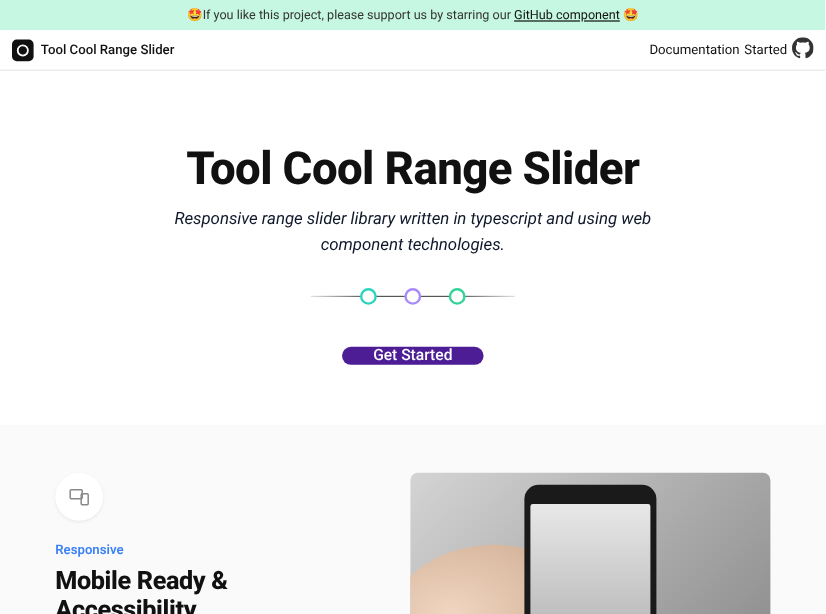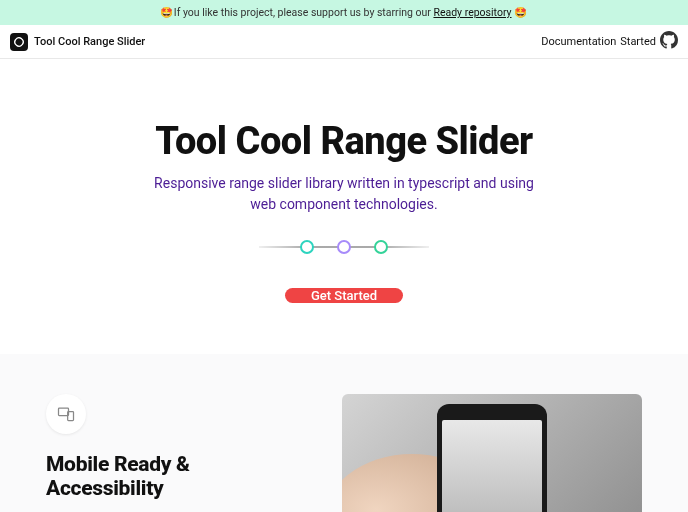--- a/index.html
+++ b/index.html
@@ -12,48 +12,48 @@
   .nav-left { display: flex; align-items: center; gap: 6px; }
   .logo-icon { width: 18px; height: 18px; background: #111; border-radius: 4px; display: flex; align-items: center; justify-content: center; }
   .logo-icon svg { width: 12px; height: 12px; }
   .brand-name { font-size: 11px; font-weight: 500; }
   .nav-right { display: flex; align-items: center; gap: 4px; }
   .nav-link { font-size: 11px; text-decoration: none; color: #111; }
   .github-icon { width: 18px; height: 18px; color: #333; }
   
   .hero { text-align: center; padding: 60px 40px 50px; }
   .hero-title { font-size: 38px; font-weight: 800; letter-spacing: -0.5px; margin-bottom: 10px; }
-  .hero-subtitle { font-size: 14px; color: #4c1d95; max-width: 400px; margin: 0 auto; line-height: 1.5; }
+  .hero-subtitle { font-size: 14px; color: #0f172a; max-width: 400px; margin: 0 auto; line-height: 1.5; font-style: italic; }
   
   .slider-demo { margin: 24px auto 30px; width: 170px; height: 16px; position: relative; }
   .slider-track { position: absolute; top: 50%; left: 0; right: 0; height: 1px; background: linear-gradient(to right, #e0e0e0 0%, #555 28%, #555 72%, #e0e0e0 100%); transform: translateY(-50%); }
   .slider-knob { position: absolute; top: 50%; transform: translate(-50%, -50%); width: 14px; height: 14px; border-radius: 50%; background: #fff; border: 2px solid; }
   .knob-1 { left: 28%; border-color: #2dd4bf; }
   .knob-2 { left: 50%; border-color: #a78bfa; }
   .knob-3 { left: 72%; border-color: #34d399; }
   
-  .cta-button { display: inline-block; background: #ef4444; color: #fff; padding: 0 26px; border-radius: 10px; font-size: 13px; font-weight: 500; text-decoration: none; text-align: center; }
+  .cta-button { display: inline-block; background: #4c1d95; color: #fff; padding: 0 26px; border-radius: 10px; font-size: 13px; font-weight: 500; text-decoration: none; text-align: center; }
   
   .feature-section { background: #fafafb; padding: 40px 46px 0; display: flex; gap: 40px; align-items: flex-start; }
   .feature-left { flex: 1; }
   .feature-icon-box { width: 40px; height: 40px; background: #fff; border-radius: 50%; box-shadow: 0 1px 3px rgba(0,0,0,0.08); display: flex; align-items: center; justify-content: center; margin-bottom: 18px; }
   .feature-icon-box svg { width: 20px; height: 20px; stroke: #888; fill: none; }
   .feature-eyebrow { font-size: 11px; font-weight: 600; color: #3b82f6; margin-bottom: 8px; }
   .feature-heading { font-size: 21px; font-weight: 800; margin-bottom: 10px; letter-spacing: -0.3px; }
   
   .feature-right { width: 300px; height: 180px; border-radius: 6px; overflow: hidden; position: relative; background: linear-gradient(135deg, #d4d4d4 0%, #888 100%); }
   .phone-mockup { position: absolute; left: 50%; top: 10px; transform: translateX(-50%); width: 110px; height: 200px; background: #1a1a1a; border-radius: 12px; padding: 16px 5px 5px; }
   .phone-screen { width: 100%; height: 100%; background: linear-gradient(180deg, #e8e8e8 0%, #c0c0c0 50%, #6b5d4f 100%); border-radius: 2px; position: relative; overflow: hidden; }
   .hand { position: absolute; left: -20px; bottom: -20px; width: 180px; height: 140px; background: radial-gradient(ellipse at 30% 40%, #f0d5c0 0%, #d4b39a 60%, transparent 70%); border-radius: 50%; }
 </style>
 </head>
 <body>
 
 <div class="announcement-bar">
-  <span>🤩If you like this project, please support us by starring our </span><a href="#">Ready repository</a><span> 🤩</span>
+  <span>🤩If you like this project, please support us by starring our </span><a href="#">GitHub component</a><span> 🤩</span>
 </div>
 
 <div class="navbar">
   <div class="nav-left">
     <div class="logo-icon">
       <svg viewBox="0 0 24 24" fill="none" stroke="#fff" stroke-width="2">
           <circle cx="12" cy="12" r="9"></circle>
           <path d="M4 12a8 8 0 0 1 16 0M4 12a8 8 0 0 0 16 0" transform="rotate(30 12 12)"></path>
         </svg>
     </div>
@@ -85,20 +85,21 @@
 </section>
 
 <section class="feature-section">
   <div class="feature-left">
     <div class="feature-icon-box">
       <svg viewBox="0 0 24 24" stroke-width="1.5">
           <rect x="3" y="5" width="12" height="9" rx="1"></rect>
           <rect x="14" y="9" width="7" height="11" rx="1"></rect>
         </svg>
     </div>
+    <div class="feature-eyebrow">Responsive</div>
     <h2 class="feature-heading">Mobile Ready &amp; Accessibility</h2>
 
   </div>
   <div class="feature-right">
     <div class="hand"></div>
     <div class="phone-mockup">
       <div class="phone-screen">
         
         
         

